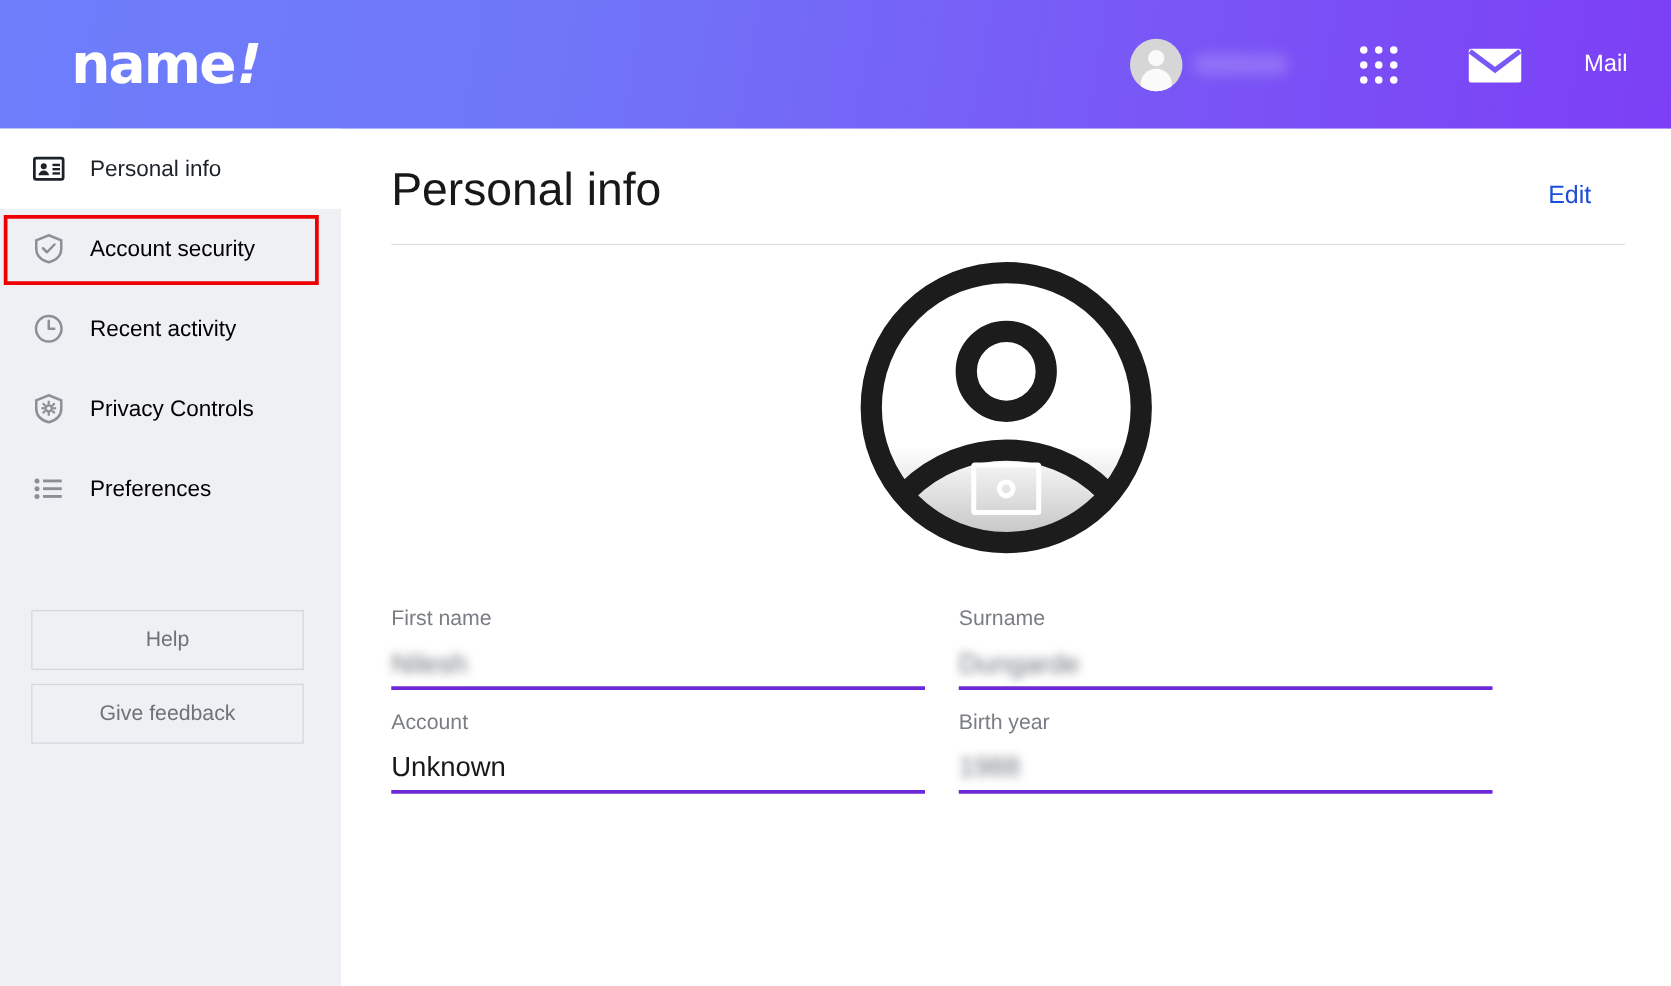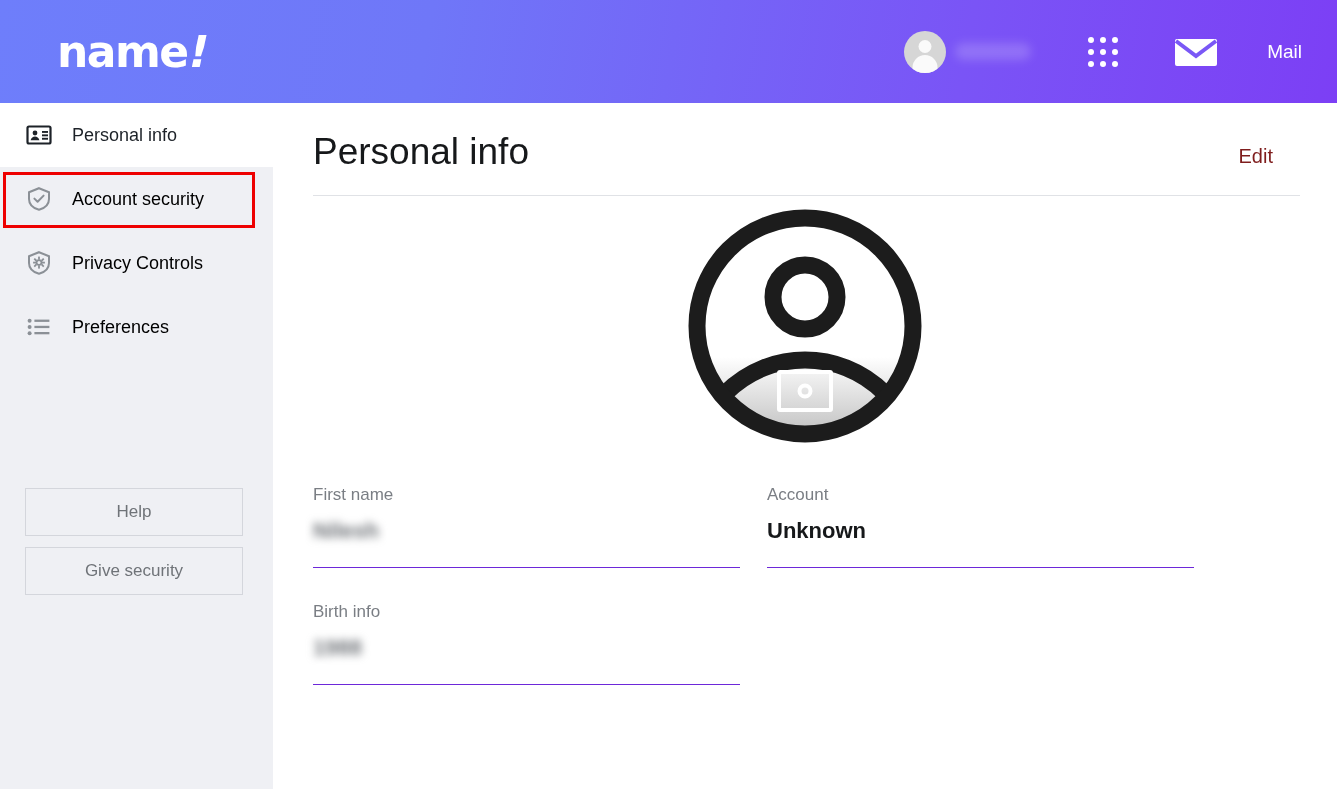--- a/index.html
+++ b/index.html
@@ -195,21 +195,21 @@
   .page-title {
     font-size: 37px;
     color: #16181a;
     font-weight: normal;
     margin: 0;
     line-height: 1.1;
   }
   .edit-link {
     margin-left: auto;
     font-size: 20px;
-    color: #7f1d1d;
+    color: #1d4ed8;
     text-decoration: none;
     cursor: pointer;
     padding-bottom: 5px;
   }
   .head-divider {
     margin: 22px 0 0 40px;
     width: 987px;
     height: 1px;
     background: #e0e2e6;
   }
@@ -251,43 +251,42 @@
   
   .fields {
     margin: 40px 0 0 40px;
     width: 987px;
     display: flex;
     flex-wrap: wrap;
   }
   .field {
     width: 427px;
     box-sizing: border-box;
-    padding-bottom: 23px;
-    border-bottom: 1px solid #6d28d9;
-    margin-bottom: 34px;
+    padding-bottom: 5px;
+    border-bottom: 3px solid #6d28d9;
+    margin-bottom: 16px;
   }
   .field:nth-child(odd) { margin-right: 27px; }
   .field.no-rule {
     border-bottom: none;
     padding-bottom: 0;
     margin-bottom: 0;
   }
   .field-label {
     font-size: 17px;
     color: #7a7e84;
     display: block;
     margin-bottom: 12px;
   }
   .field-value {
     font-size: 22px;
     color: #16181a;
     display: block;
     min-height: 27px;
     line-height: 27px;
-    font-weight: bold;
   }
   .field-value.redacted {
     filter: blur(4px);
     color: #6f7378;
     width: max-content;
   }
 </style>
 </head>
 <body>
 
@@ -348,20 +347,29 @@
       <svg width="26" height="26" viewBox="0 0 26 26">
         <path d="M13 2.2 L23 6.2 V13c0 5.6-4.2 9.2-10 10.8C7.2 22.2 3 18.6 3 13V6.2z" fill="none" stroke="#8b9096" stroke-width="2"></path>
         <path d="M8.4 12.6 L11.6 15.8 L17.6 9.6" fill="none" stroke="#8b9096" stroke-width="2" stroke-linecap="round" stroke-linejoin="round"></path>
       </svg>
     </span>
     <span class="nav-label">Account security</span>
   </div>
 
   <div class="nav-highlight"></div>
 
+  <div class="nav-item">
+    <span class="nav-icon">
+      <svg width="26" height="26" viewBox="0 0 26 26">
+        <circle cx="13" cy="13" r="10.2" fill="none" stroke="#8b9096" stroke-width="2"></circle>
+        <path d="M13 6.6 V13 H17.4" fill="none" stroke="#8b9096" stroke-width="2" stroke-linecap="round" stroke-linejoin="round"></path>
+      </svg>
+    </span>
+    <span class="nav-label">Recent activity</span>
+  </div>
 
   <div class="nav-item">
     <span class="nav-icon">
       <svg width="26" height="26" viewBox="0 0 26 26">
         <path d="M13 2.2 L23 6.2 V13c0 5.6-4.2 9.2-10 10.8C7.2 22.2 3 18.6 3 13V6.2z" fill="none" stroke="#8b9096" stroke-width="2"></path>
         <g fill="#8b9096">
           <circle cx="13" cy="12.6" r="3.3"></circle>
           <rect x="12.1" y="6.6" width="1.8" height="3"></rect>
           <rect x="12.1" y="15.6" width="1.8" height="3"></rect>
           <rect x="7.1" y="11.7" width="3" height="1.8"></rect>
@@ -386,21 +394,21 @@
         <rect x="8.4" y="5.6" width="15" height="2.3" fill="#8b9096"></rect>
         <rect x="8.4" y="11.8" width="15" height="2.3" fill="#8b9096"></rect>
         <rect x="8.4" y="18" width="15" height="2.3" fill="#8b9096"></rect>
       </svg>
     </span>
     <span class="nav-label">Preferences</span>
   </div>
 
   <div class="side-buttons">
     <button class="side-btn">Help</button>
-    <button class="side-btn">Give security</button>
+    <button class="side-btn">Give feedback</button>
   </div>
 
 </div>
 
 <div class="main">
 
   <div class="main-head">
     <h1 class="page-title">Personal info</h1>
     <a class="edit-link">Edit</a>
   </div>
@@ -429,28 +437,32 @@
     </div>
   </div>
 
   <div class="fields">
 
     <div class="field">
       <span class="field-label">First name</span>
       <span class="field-value redacted">Nilesh</span>
     </div>
 
+    <div class="field">
+      <span class="field-label">Surname</span>
+      <span class="field-value redacted">Dungarde</span>
+    </div>
 
     <div class="field">
       <span class="field-label">Account</span>
       <span class="field-value">Unknown</span>
     </div>
 
     <div class="field">
-      <span class="field-label">Birth info</span>
+      <span class="field-label">Birth year</span>
       <span class="field-value redacted">1988</span>
     </div>
 
     <div class="field no-rule">
       <span class="field-value"></span>
     </div>
 
   </div>
 </div>
 

